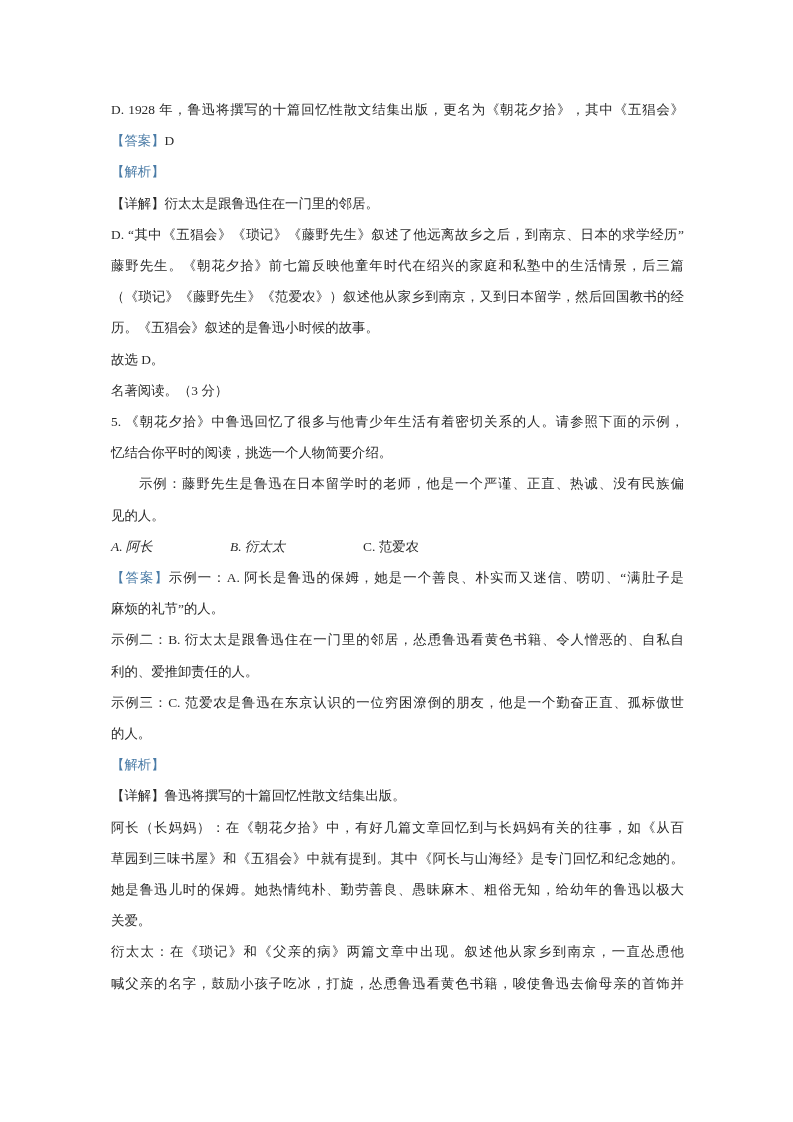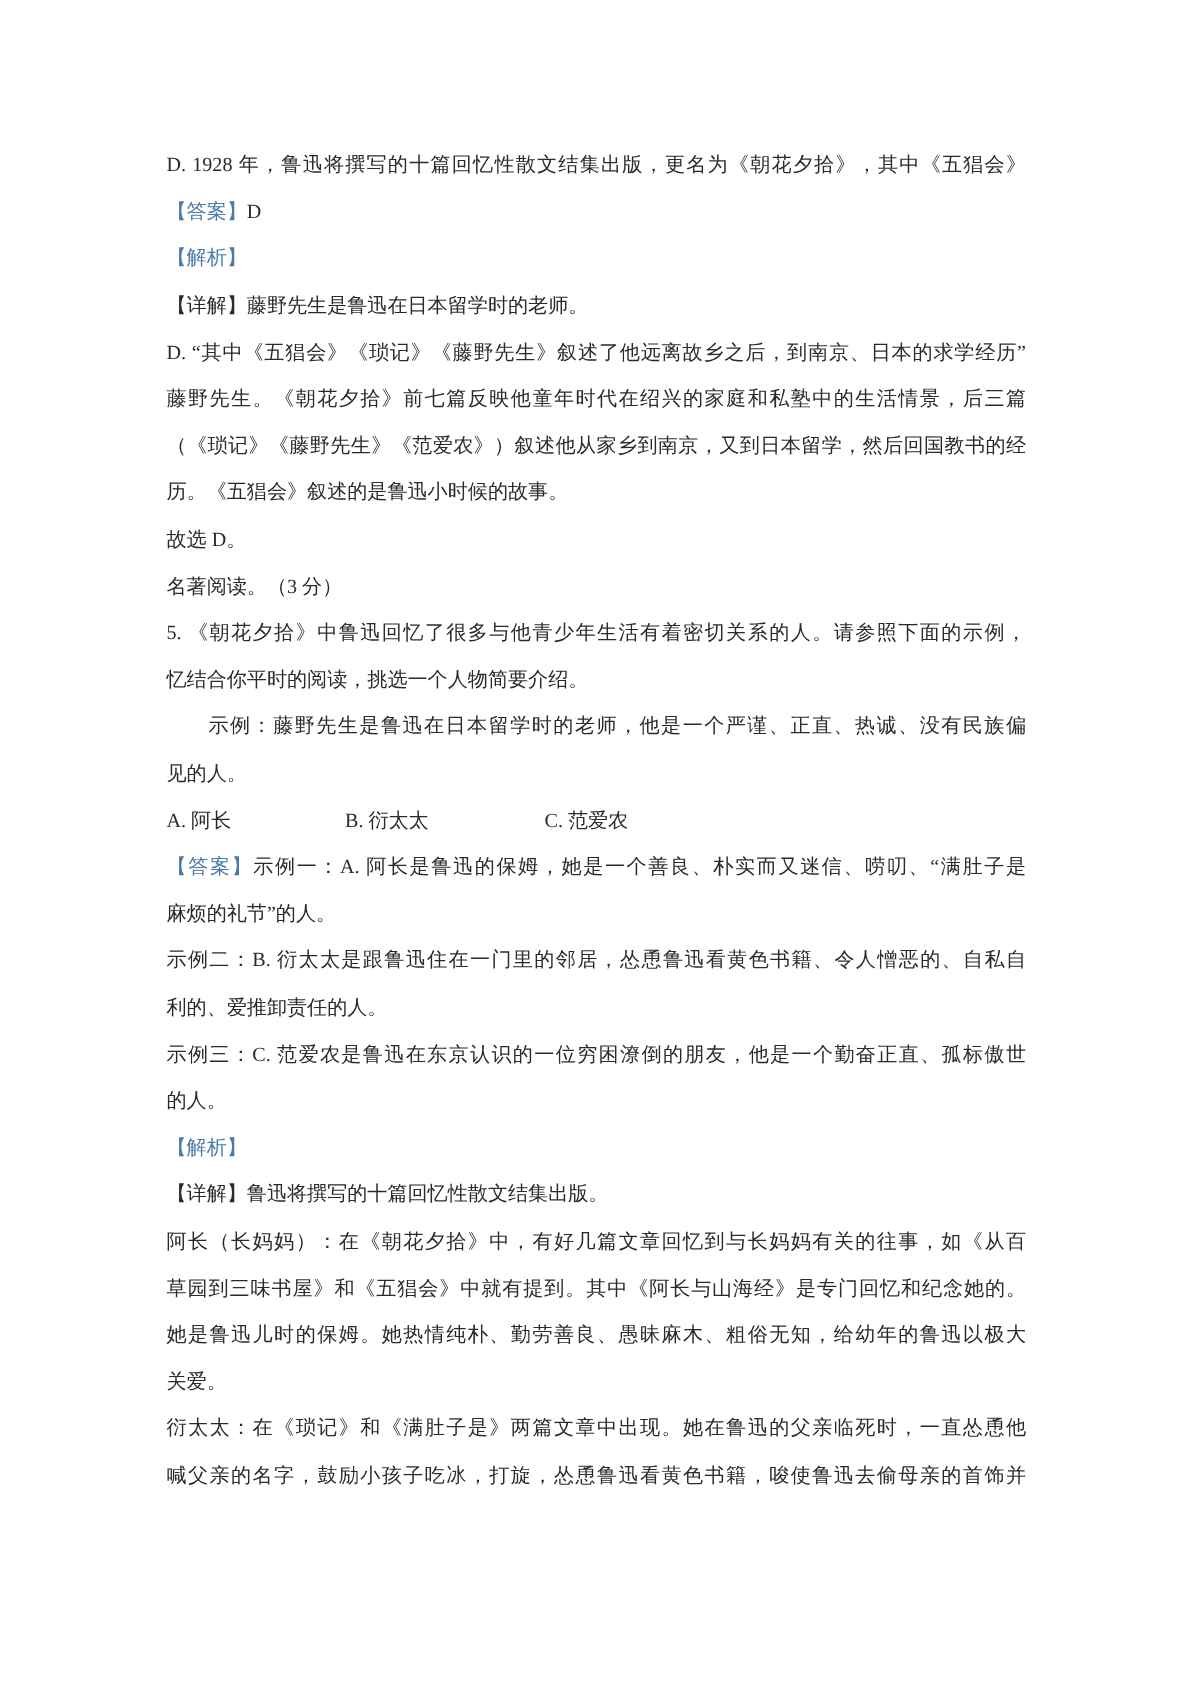--- a/index.html
+++ b/index.html
@@ -21,31 +21,31 @@
     line-height: 31.2px;
     color: var(--text-color, #2a2a2a);
     letter-spacing: 0;
   }
   .line { min-height: 31.2px; }
   .line.just {
     text-align: justify;
     text-align-last: justify;
   }
   .seg.label { color: var(--label-color, #4a7ba6); }
-  .seg.blk { display: inline-block; vertical-align: baseline; }
+  .seg.blk { display: inline-block; vertical-align: baseline; font-style: italic; }
 </style>
 </head>
 <body>
 
 <div class="page">
   <div class="content">
       <div class="line just"><span class="seg">D. 1928 年，鲁迅将撰写的十篇回忆性散文结集出版，更名为《朝花夕拾》，其中《五猖会》</span></div>
       <div class="line"><span class="seg label">【答案】</span><span class="seg">D</span></div>
       <div class="line"><span class="seg label">【解析】</span></div>
-      <div class="line"><span class="seg">【详解】藤野先生是鲁迅在日本留学时的老师。</span></div>
+      <div class="line"><span class="seg">【详解】衍太太是跟鲁迅住在一门里的邻居。</span></div>
       <div class="line just"><span class="seg">D. “其中《五猖会》《琐记》《藤野先生》叙述了他远离故乡之后，到南京、日本的求学经历”</span></div>
       <div class="line just"><span class="seg">藤野先生。《朝花夕拾》前七篇反映他童年时代在绍兴的家庭和私塾中的生活情景，后三篇</span></div>
       <div class="line just"><span class="seg">（《琐记》《藤野先生》《范爱农》）叙述他从家乡到南京，又到日本留学，然后回国教书的经</span></div>
       <div class="line"><span class="seg">历。《五猖会》叙述的是鲁迅小时候的故事。</span></div>
       <div class="line"><span class="seg">故选 D。</span></div>
       <div class="line"><span class="seg">名著阅读。（3 分）</span></div>
       <div class="line just"><span class="seg">5. 《朝花夕拾》中鲁迅回忆了很多与他青少年生活有着密切关系的人。请参照下面的示例，</span></div>
       <div class="line"><span class="seg">忆结合你平时的阅读，挑选一个人物简要介绍。</span></div>
       <div class="line just" style="padding-left: 28px;"><span class="seg">示例：藤野先生是鲁迅在日本留学时的老师，他是一个严谨、正直、热诚、没有民族偏</span></div>
       <div class="line"><span class="seg">见的人。</span></div>
@@ -55,16 +55,16 @@
       <div class="line just"><span class="seg">示例二：B. 衍太太是跟鲁迅住在一门里的邻居，怂恿鲁迅看黄色书籍、令人憎恶的、自私自</span></div>
       <div class="line"><span class="seg">利的、爱推卸责任的人。</span></div>
       <div class="line just"><span class="seg">示例三：C. 范爱农是鲁迅在东京认识的一位穷困潦倒的朋友，他是一个勤奋正直、孤标傲世</span></div>
       <div class="line"><span class="seg">的人。</span></div>
       <div class="line"><span class="seg label">【解析】</span></div>
       <div class="line"><span class="seg">【详解】鲁迅将撰写的十篇回忆性散文结集出版。</span></div>
       <div class="line just"><span class="seg">阿长（长妈妈）：在《朝花夕拾》中，有好几篇文章回忆到与长妈妈有关的往事，如《从百</span></div>
       <div class="line just"><span class="seg">草园到三味书屋》和《五猖会》中就有提到。其中《阿长与山海经》是专门回忆和纪念她的。</span></div>
       <div class="line just"><span class="seg">她是鲁迅儿时的保姆。她热情纯朴、勤劳善良、愚昧麻木、粗俗无知，给幼年的鲁迅以极大</span></div>
       <div class="line"><span class="seg">关爱。</span></div>
-      <div class="line just"><span class="seg">衍太太：在《琐记》和《满肚子是》两篇文章中出现。她在鲁迅的父亲临死时，一直怂恿他</span></div>
+      <div class="line just"><span class="seg">衍太太：在《琐记》和《父亲的病》两篇文章中出现。叙述他从家乡到南京，一直怂恿他</span></div>
       <div class="line just"><span class="seg">喊父亲的名字，鼓励小孩子吃冰，打旋，怂恿鲁迅看黄色书籍，唆使鲁迅去偷母亲的首饰并</span></div>
     </div>
 </div>
 
 </body></html>

